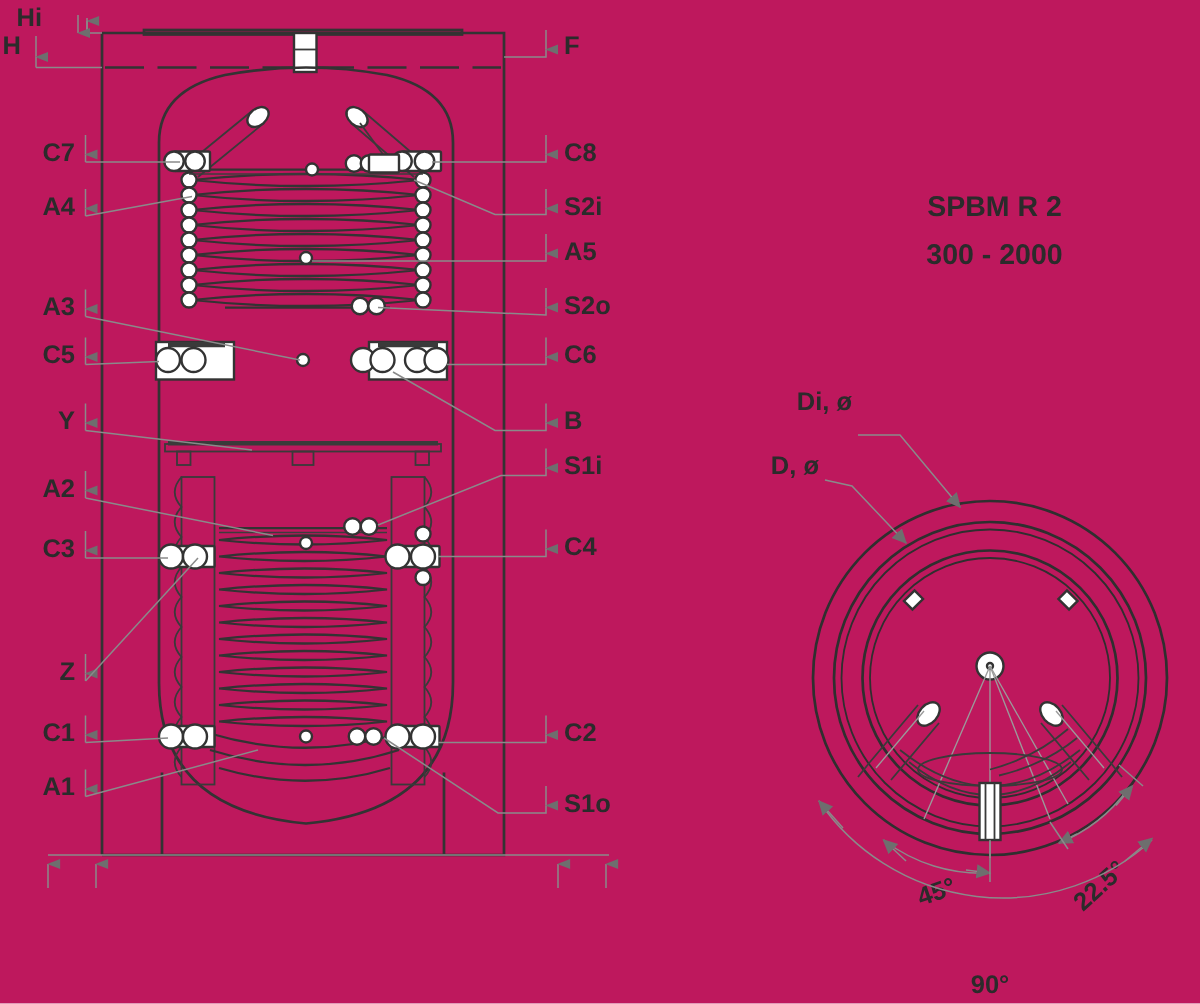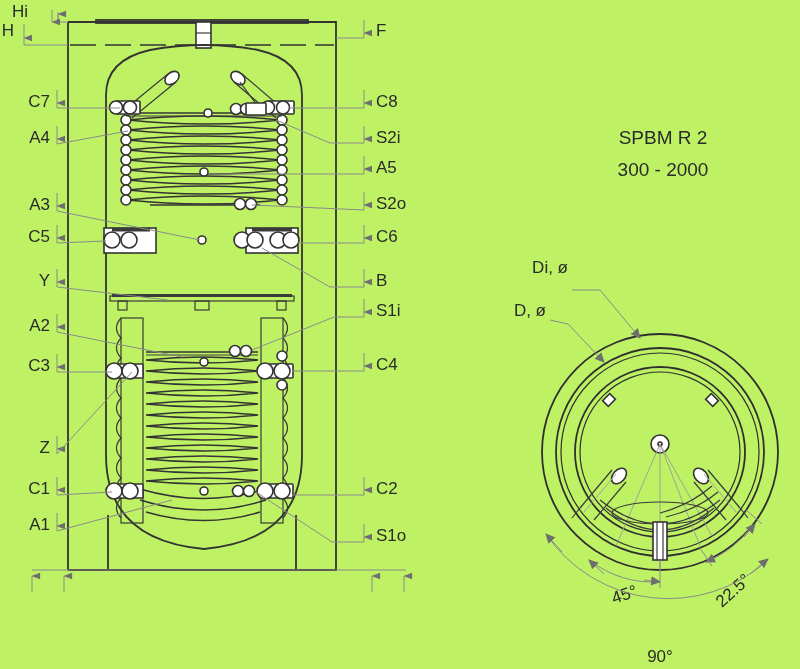--- a/index.html
+++ b/index.html
@@ -8,22 +8,23 @@
     padding: 0;
     background: #ffffff;
   }
   body {
     font-family: "Liberation Sans", sans-serif;
   }
   #sheet {
     position: relative;
     width: 800px;
     height: 669px;
-    background: #bef264;
+    background: #be185d;
     overflow: hidden;
+    font-weight: bold;
   }
   #sheet svg {
     position: absolute;
     top: 0;
     left: 0;
   }
   text {
     font-family: "Liberation Sans", sans-serif;
     fill: #2b2b2b;
   }

